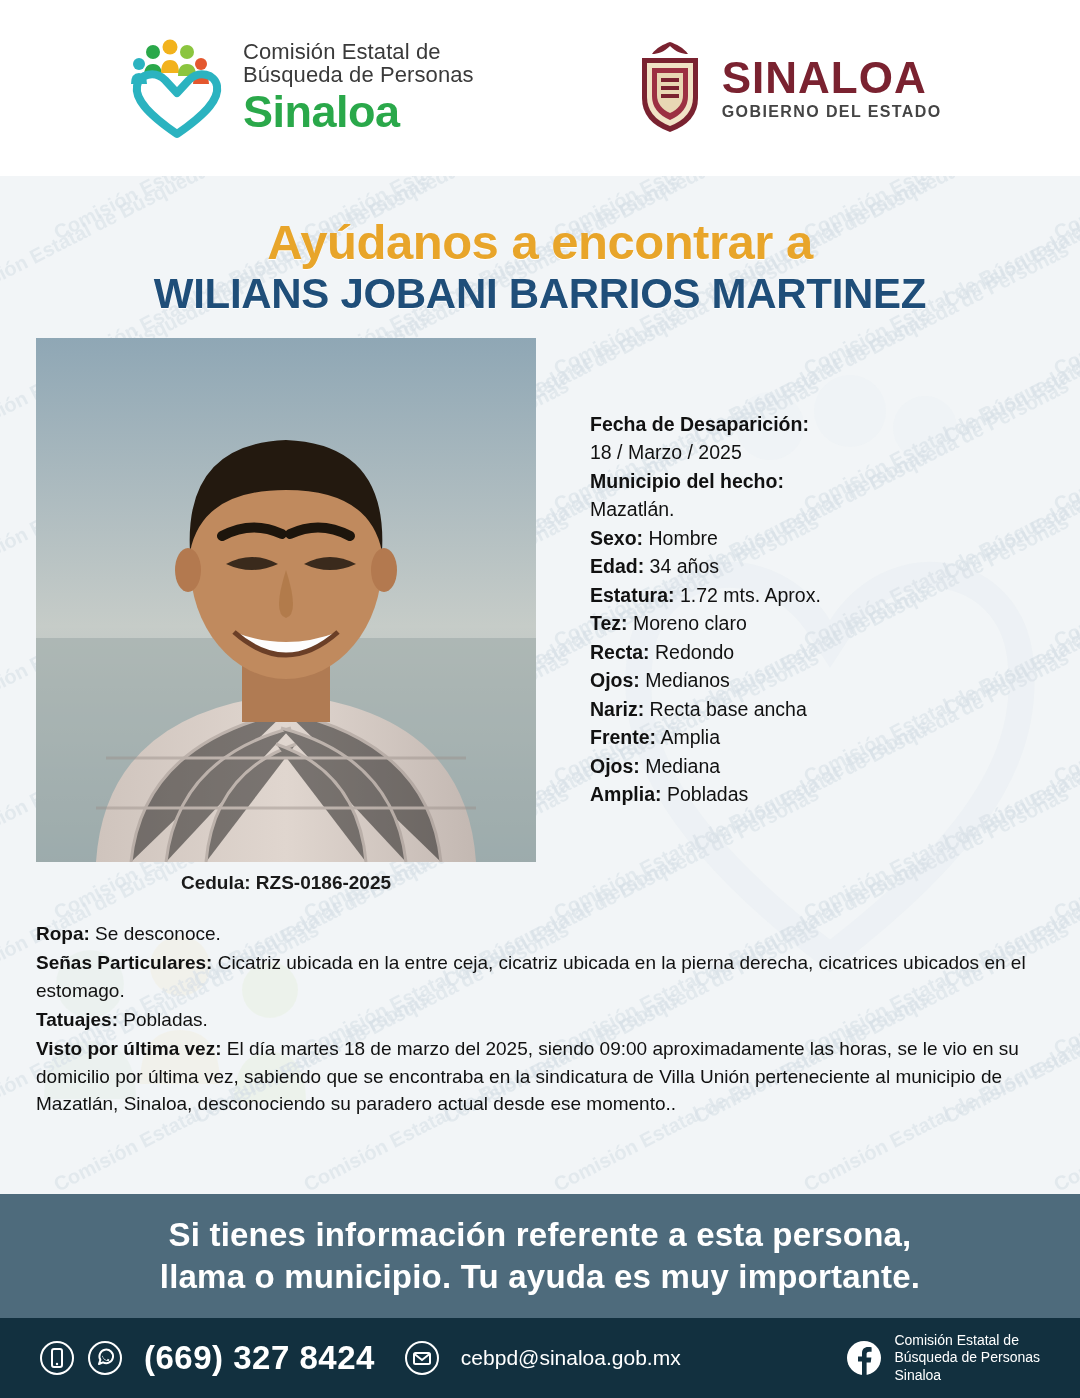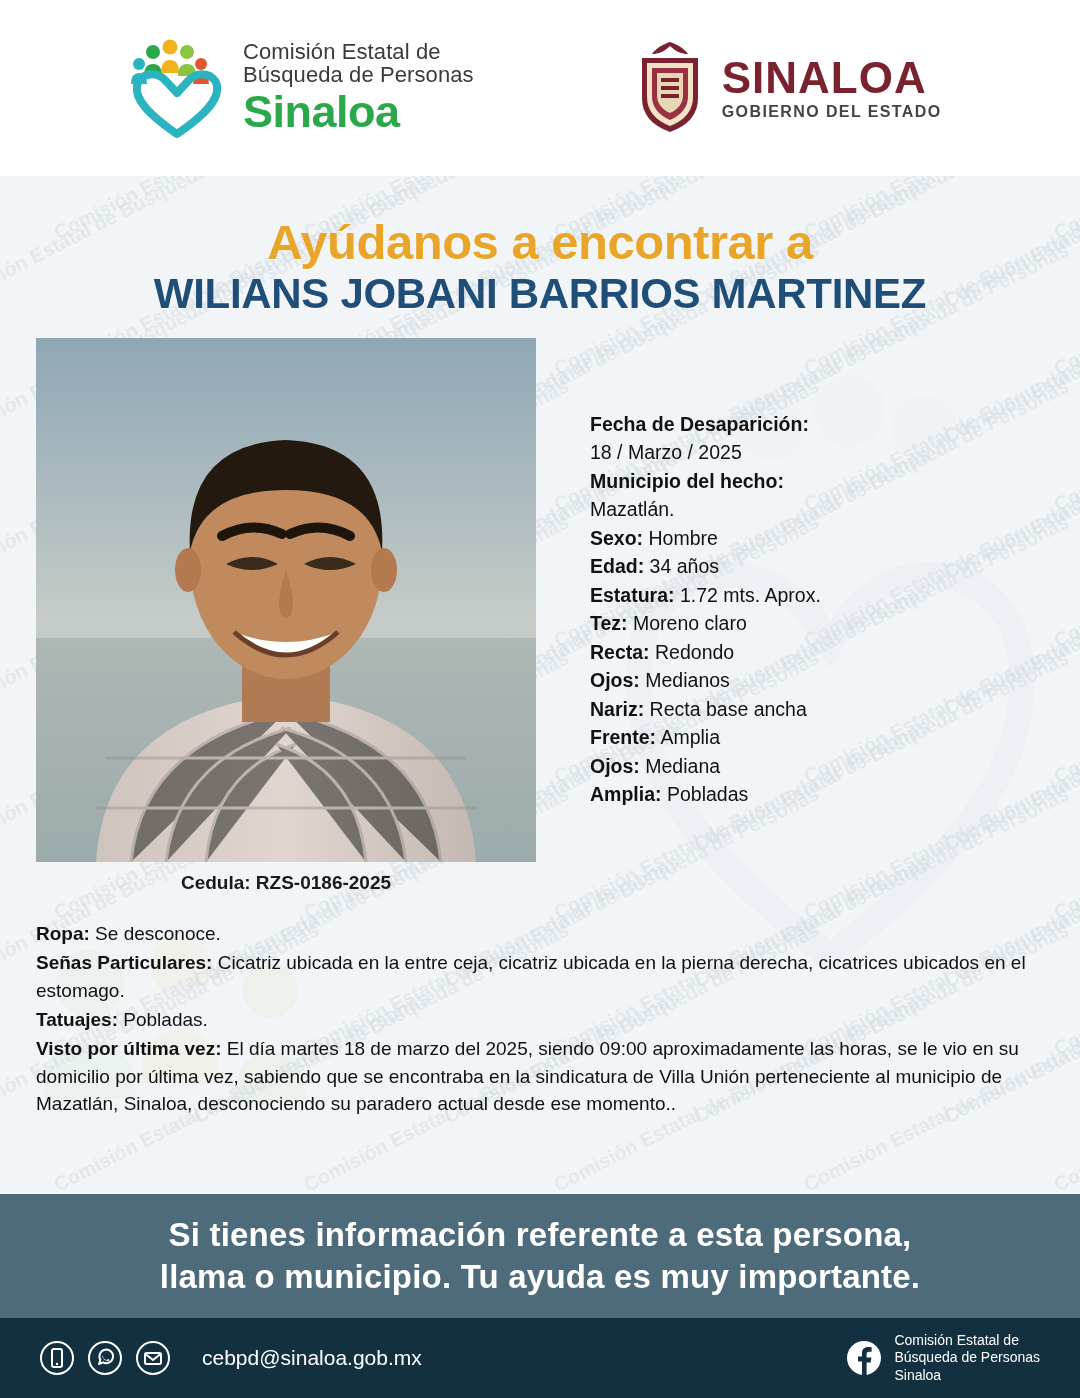--- a/index.html
+++ b/index.html
@@ -201,21 +201,21 @@
     gap: 14px;
     color: #fff;
   }
   .f-ico { display: flex; align-items: center; gap: 10px; }
   .phone-num {
     font-size: 33px;
     font-weight: 700;
     letter-spacing: .5px;
     margin: 0 16px 0 8px;
   }
-  .mail-txt { font-size: 21px; margin-left: 18px; }
+  .mail-txt { font-size: 21px; margin-left: 8px; }
   .fb-wrap { display: flex; align-items: center; gap: 12px; margin-left: auto; }
   .fb-txt { font-size: 14px; line-height: 1.25; }
   svg { display: block; }
 </style>
 </head>
 <body>
 
 <div class="header">
   <div class="header-left">
     <div class="cebp-mark">
@@ -476,20 +476,21 @@
       <circle cx="17" cy="23" r="1.2" fill="#fff"></circle>
     </svg>
   </span>
   <span class="f-ico">
     <svg width="34" height="34" viewBox="0 0 34 34" aria-hidden="true">
       <circle cx="17" cy="17" r="16" fill="none" stroke="#fff" stroke-width="2"></circle>
       <path d="M11 23 l1.4-4.2 a6.8 6.8 0 1 1 2.6 2.5 z" fill="none" stroke="#fff" stroke-width="2" stroke-linejoin="round"></path>
       <path d="M14.6 14.4 q.6 3.6 4.3 4.8 l.9-1.4 1.6 .9 -.7 1.4 q-4.2 .2 -6.6 -4.6 z" fill="#fff"></path>
     </svg>
   </span>
+  <span class="phone-num">(669) 327 8424</span>
 
   <span class="f-ico">
     <svg width="34" height="34" viewBox="0 0 34 34" aria-hidden="true">
       <circle cx="17" cy="17" r="16" fill="none" stroke="#fff" stroke-width="2"></circle>
       <rect x="9" y="12" width="16" height="11" rx="1.5" fill="none" stroke="#fff" stroke-width="2"></rect>
       <path d="M9.5 13 L17 19 L24.5 13" fill="none" stroke="#fff" stroke-width="2"></path>
     </svg>
   </span>
   <span class="mail-txt">cebpd@sinaloa.gob.mx</span>
 

